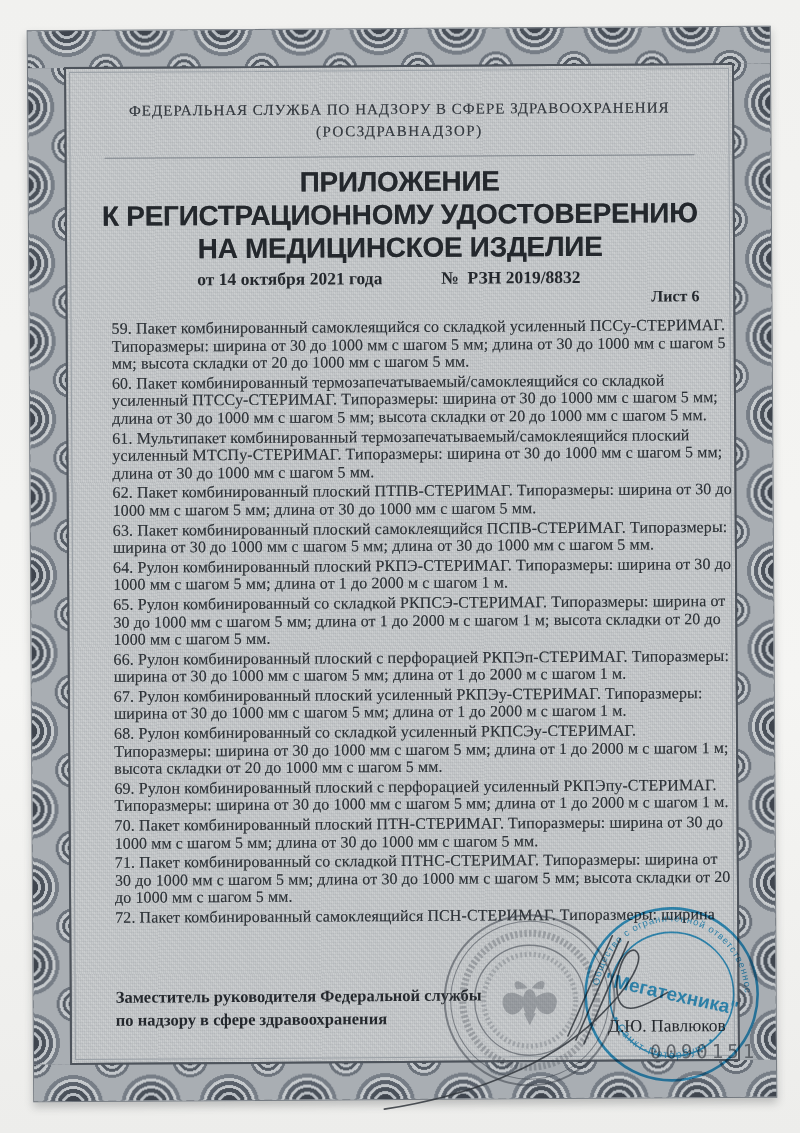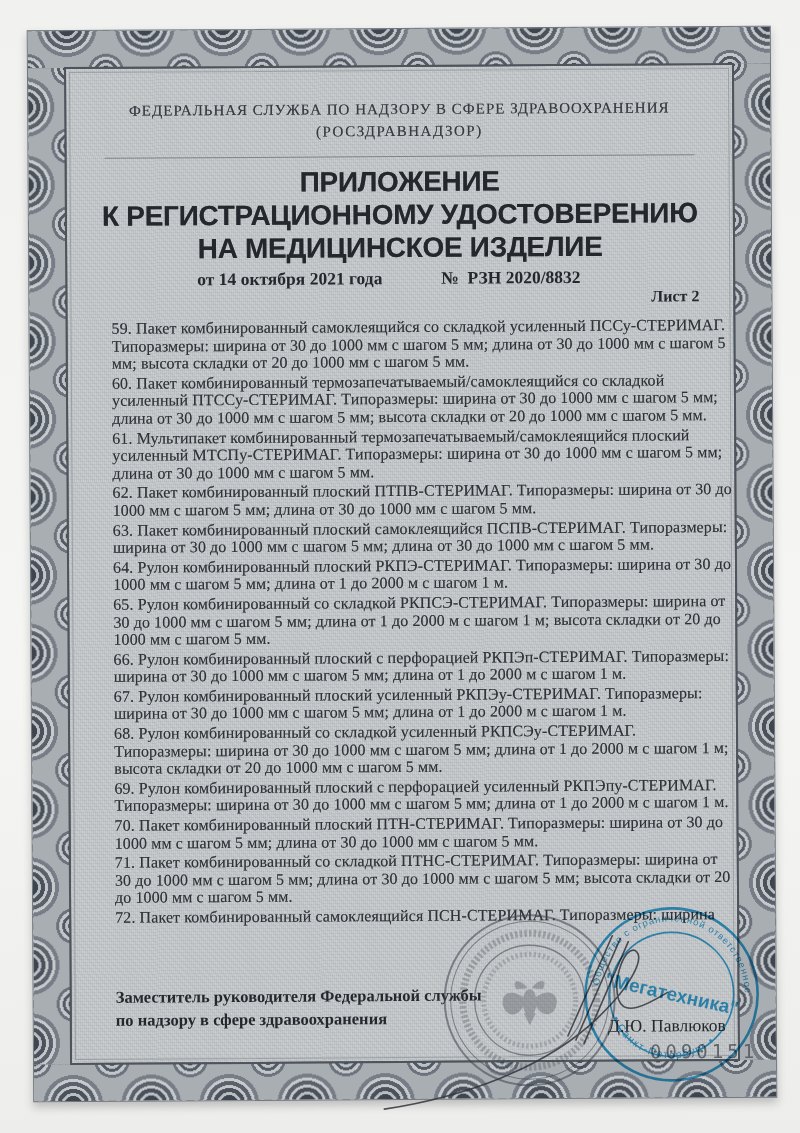--- a/index.html
+++ b/index.html
@@ -84,23 +84,23 @@
   <div class="inner-frame2"></div>
 
   <div class="txt agency agency1">ФЕДЕРАЛЬНАЯ СЛУЖБА ПО НАДЗОРУ В СФЕРЕ ЗДРАВООХРАНЕНИЯ</div>
   <div class="txt agency agency2">(РОСЗДРАВНАДЗОР)</div>
   <div class="hrule"></div>
   <div class="txt title title1">ПРИЛОЖЕНИЕ</div>
   <div class="txt title title2">К РЕГИСТРАЦИОННОМУ УДОСТОВЕРЕНИЮ</div>
   <div class="txt title title3">НА МЕДИЦИНСКОЕ ИЗДЕЛИЕ</div>
   <div class="txt dateline">
     <span class="date-text">от 14 октября 2021 года</span>
-    <span class="number-text">№  РЗН 2020/8832</span>
+    <span class="number-text">№  РЗН 2019/8832</span>
   </div>
-  <div class="txt sheet">Лист 2</div>
+  <div class="txt sheet">Лист 6</div>
 
   <div class="txt items">
     <p>59. Пакет комбинированный самоклеящийся со складкой усиленный ПССу-СТЕРИМАГ. Типоразмеры: ширина от 30 до 1000 мм с шагом 5 мм; длина от 30 до 1000 мм с шагом 5 мм; высота складки от 20 до 1000 мм с шагом 5 мм.</p>
     <p>60. Пакет комбинированный термозапечатываемый/самоклеящийся со складкой усиленный ПТССу-СТЕРИМАГ. Типоразмеры: ширина от 30 до 1000 мм с шагом 5 мм; длина от 30 до 1000 мм с шагом 5 мм; высота складки от 20 до 1000 мм с шагом 5 мм.</p>
     <p>61. Мультипакет комбинированный термозапечатываемый/самоклеящийся плоский усиленный МТСПу-СТЕРИМАГ. Типоразмеры: ширина от 30 до 1000 мм с шагом 5 мм; длина от 30 до 1000 мм с шагом 5 мм.</p>
     <p>62. Пакет комбинированный плоский ПТПВ-СТЕРИМАГ. Типоразмеры: ширина от 30 до 1000 мм с шагом 5 мм; длина от 30 до 1000 мм с шагом 5 мм.</p>
     <p>63. Пакет комбинированный плоский самоклеящийся ПСПВ-СТЕРИМАГ. Типоразмеры: ширина от 30 до 1000 мм с шагом 5 мм; длина от 30 до 1000 мм с шагом 5 мм.</p>
     <p>64. Рулон комбинированный плоский РКПЭ-СТЕРИМАГ. Типоразмеры: ширина от 30 до 1000 мм с шагом 5 мм; длина от 1 до 2000 м с шагом 1 м.</p>
     <p>65. Рулон комбинированный со складкой РКПСЭ-СТЕРИМАГ. Типоразмеры: ширина от 30 до 1000 мм с шагом 5 мм; длина от 1 до 2000 м с шагом 1 м; высота складки от 20 до 1000 мм с шагом 5 мм.</p>
     <p>66. Рулон комбинированный плоский с перфорацией РКПЭп-СТЕРИМАГ. Типоразмеры: ширина от 30 до 1000 мм с шагом 5 мм; длина от 1 до 2000 м с шагом 1 м.</p>

